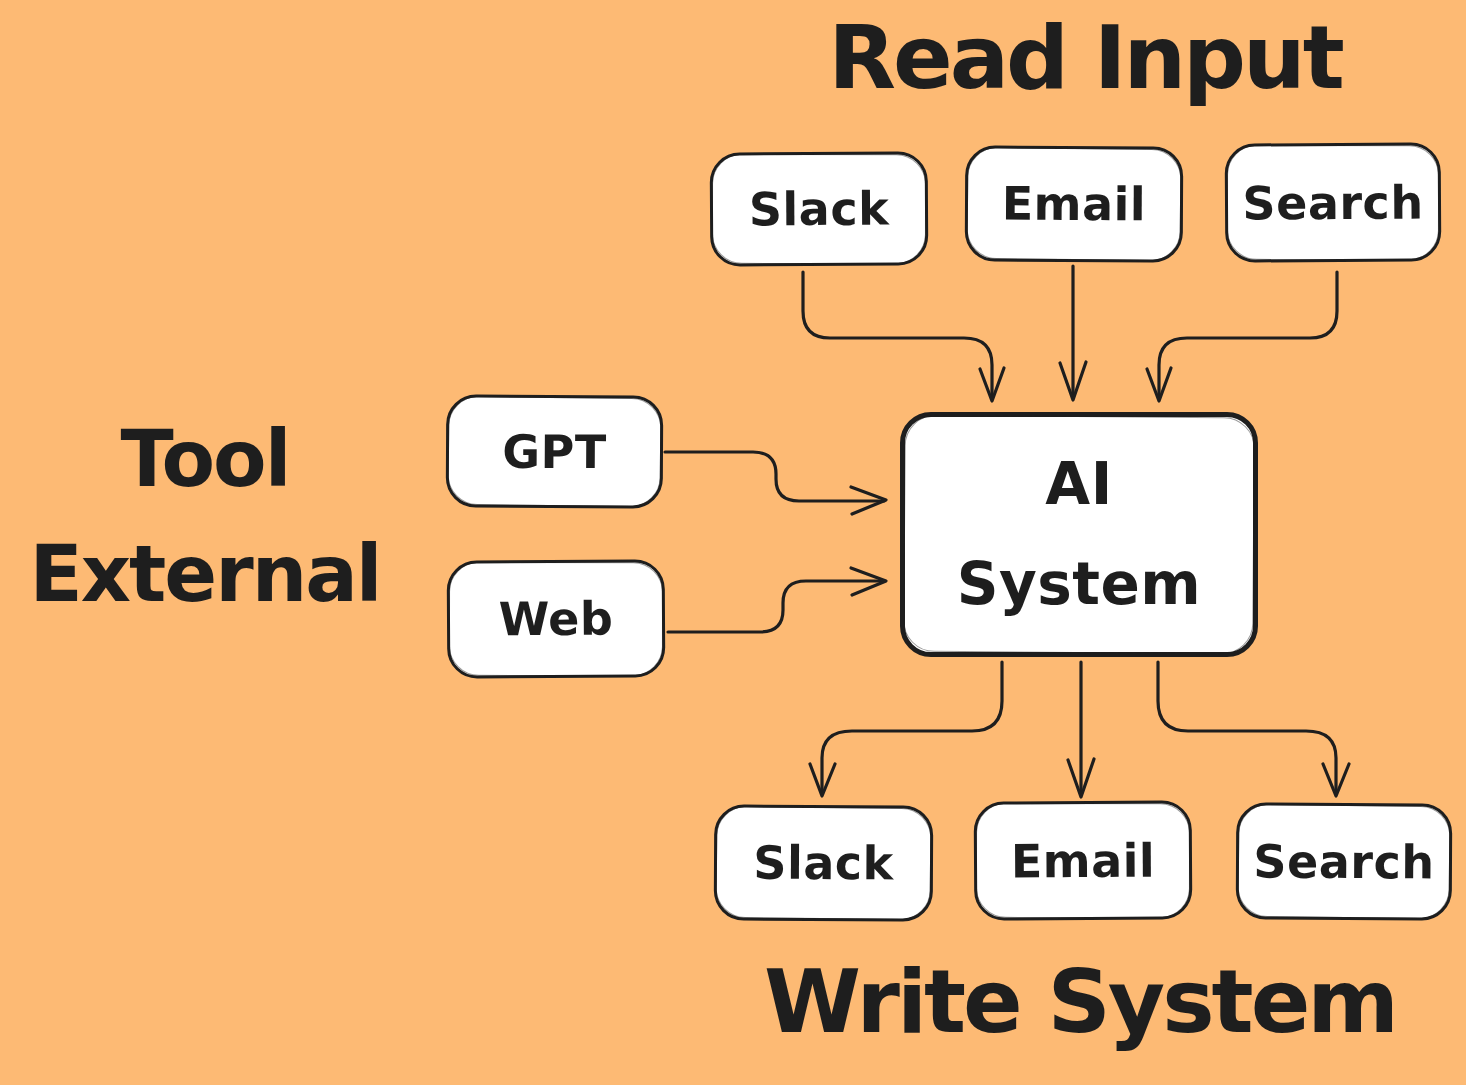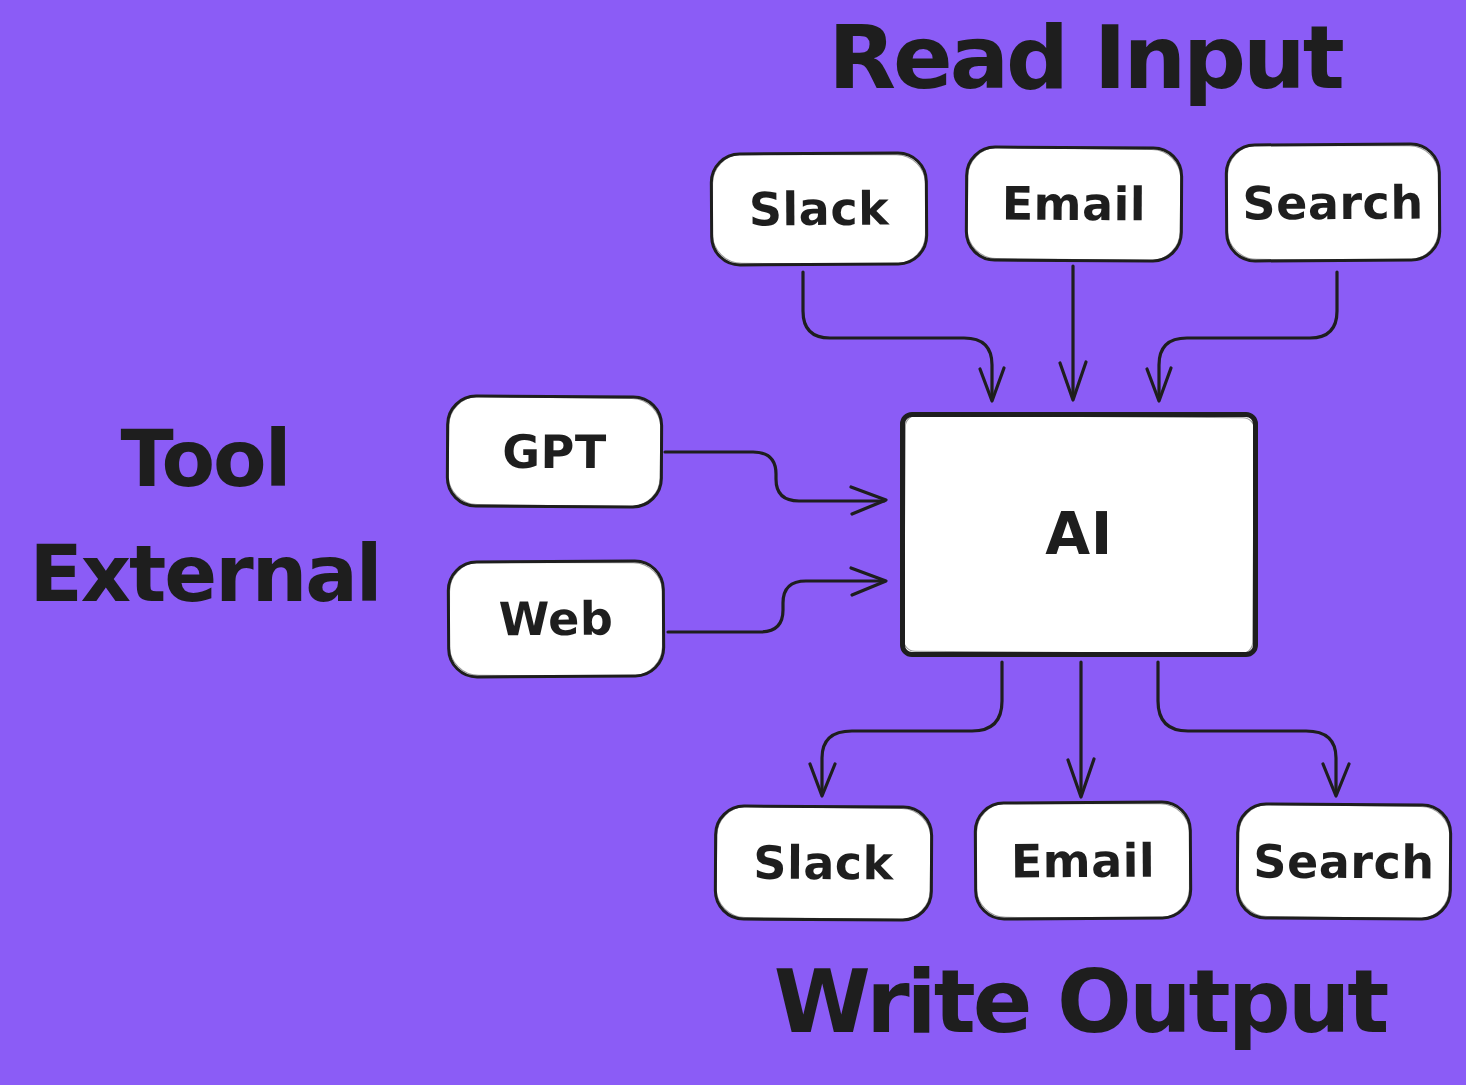--- a/index.html
+++ b/index.html
@@ -4,21 +4,21 @@
 <style>
   html, body {
     margin: 0;
     padding: 0;
     background: #ffffff;
   }
   #canvas {
     position: relative;
     width: 1466px;
     height: 1085px;
-    background: #8b5cf6;
+    background: #fdba74;
     overflow: hidden;
     font-family: "DejaVu Sans", "Liberation Sans", sans-serif;
     color: #1e1e1e;
   }
   #edge-layer {
     position: absolute;
     left: 0;
     top: 0;
     width: 1466px;
     height: 1085px;
@@ -85,21 +85,21 @@
   #node-input-email   { left: 965px;  top: 146px; width: 218px; height: 116px; }
   #node-input-search  { left: 1225px; top: 143px; width: 216px; height: 119px; }
   #node-tool-gpt      { left: 446px;  top: 395px; width: 217px; height: 113px; }
   #node-tool-web      { left: 447px;  top: 560px; width: 218px; height: 118px; }
   #node-output-slack  { left: 714px;  top: 805px; width: 219px; height: 116px; }
   #node-output-email  { left: 974px;  top: 801px; width: 218px; height: 119px; }
   #node-output-search { left: 1236px; top: 803px; width: 216px; height: 117px; }
   #node-ai-system {
     left: 900px; top: 412px; width: 358px; height: 245px;
     border-width: 5.5px;
-    border-radius: 12px;
+    border-radius: 31px;
   }
   #node-ai-system .node-label {
     font-size: 58px;
     line-height: 1.72;
     text-align: center;
   }
 </style>
 </head>
 <body>
 
@@ -160,28 +160,29 @@
   <div id="node-tool-gpt" class="node tilt-b">
     <span class="node-label">GPT</span>
   </div>
   <div id="node-tool-web" class="node tilt-a">
     <span class="node-label">Web</span>
   </div>
 
   <div id="node-ai-system" class="node">
     <div class="node-label">
       <div>AI</div>
+      <div>System</div>
     </div>
   </div>
 
   <div id="node-output-slack" class="node tilt-b">
     <span class="node-label">Slack</span>
   </div>
   <div id="node-output-email" class="node tilt-a">
     <span class="node-label">Email</span>
   </div>
   <div id="node-output-search" class="node tilt-b">
     <span class="node-label">Search</span>
   </div>
 
-  <div id="title-write-output" class="title">Write Output</div>
+  <div id="title-write-output" class="title">Write System</div>
 
 </div>
 
 </body></html>

